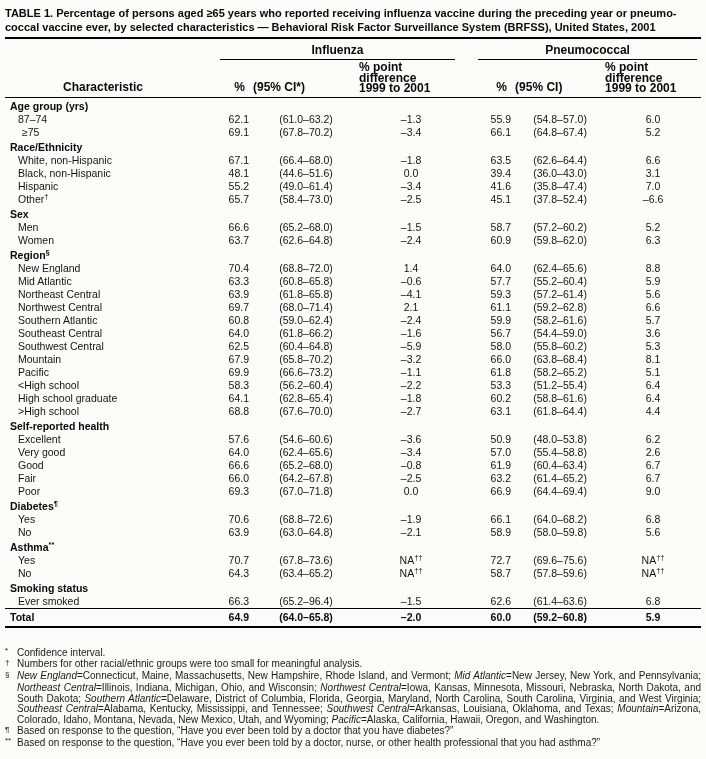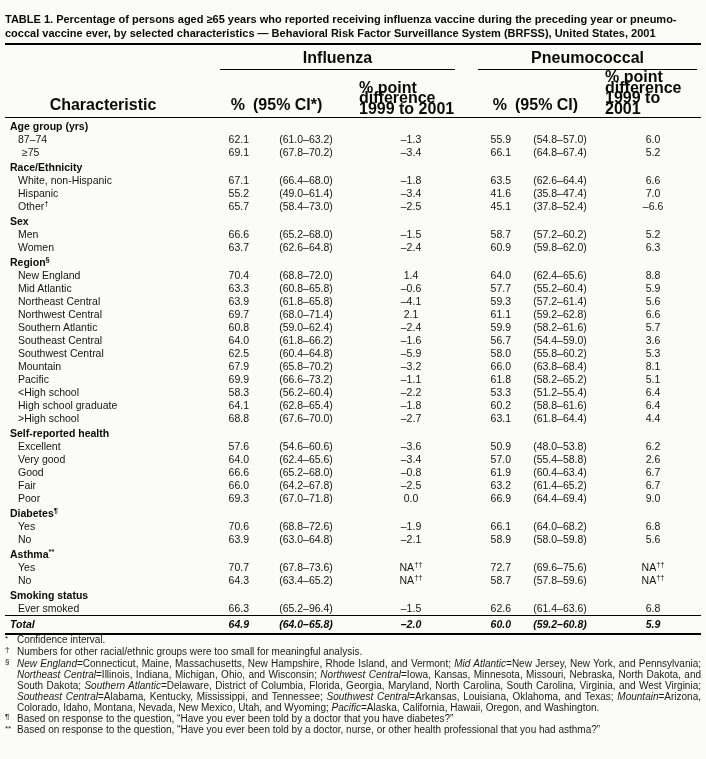--- a/index.html
+++ b/index.html
@@ -3,47 +3,47 @@
 <meta charset="utf-8">
 <style>
   html,body{margin:0;padding:0;}
   body{
     width:706px;height:759px;
     background:#fbfbfa;color:#151515;
     font-family:"Liberation Sans","DejaVu Sans",sans-serif;
     -webkit-font-smoothing:antialiased;
     overflow:hidden;
   }
-  .page{padding:13px 5px 0 5px;}
+  .page{padding:7px 5px 0 5px;}
   .title{font-weight:bold;font-size:11px;line-height:13.5px;color:#0a0a0a;}
   .rule-thick{border:none;border-top:2.2px solid #000;margin:3px 0 0 0;}
   table{width:696px;border-collapse:collapse;table-layout:fixed;font-size:10.5px;margin-top:4px;}
   col.c1{width:196px;} col.c2{width:52px;} col.c3{width:106px;} col.c4{width:104px;}
   col.c5{width:52px;} col.c6{width:90px;} col.c7{width:96px;}
-  thead th{font-weight:bold;padding:0;vertical-align:bottom;font-size:16px;color:#0a0a0a;}
+  thead th{font-weight:bold;padding:0;vertical-align:bottom;font-size:12px;color:#0a0a0a;}
   .grp{border-bottom:1.2px solid #000;padding-bottom:2px;text-align:center;font-weight:bold;}
   .grp-flu{margin-left:19px;margin-right:8px;}
   .grp-pneu{margin-left:15px;margin-right:4px;}
   tr.colhead th{padding-top:2px;padding-bottom:3px;border-bottom:1.2px solid #000;}
   .th-char{text-align:center;}
   .th-pct{text-align:right;padding-right:8px;}
   .th-ci{text-align:left;}
   .th-diff div{text-align:left;padding-right:2px;line-height:10.5px;}
   tbody{color:#141414;}
   td{padding:0;line-height:13px;height:13px;white-space:nowrap;overflow:visible;}
   .section-label{font-weight:bold;padding-left:5px;padding-top:2px;color:#0a0a0a;}
   .row-label{padding-left:13px;}
   .row-label.indent2{padding-left:17px;}
   .c-pct{text-align:right;padding-right:4px;}
   .c-ci{text-align:center;}
   .c-diff{text-align:center;}
-  tr.total-row td{font-weight:bold;border-top:1px solid #000;border-bottom:2.2px solid #000;height:17px;color:#0a0a0a;font-style:italic;}
+  tr.total-row td{font-weight:bold;border-top:1px solid #000;border-bottom:2.2px solid #000;height:17px;color:#0a0a0a;}
   tr.total-row .row-label{padding-left:5px;}
   sup{font-size:7.5px;line-height:0;}
-  .footnotes{margin-top:0;font-size:10px;line-height:10.8px;color:#1a1a1a;}
+  .footnotes{margin-top:20px;font-size:10px;line-height:10.8px;color:#1a1a1a;}
   .fn{padding-left:12px;}
   .fn.justify{text-align:justify;}
   .fn-marker{display:inline-block;width:12px;margin-left:-12px;font-size:8px;position:relative;top:-2.5px;}
   .ital{font-style:italic;}
 </style>
 </head>
 <body>
 
 <div class="page">
   <div class="title">
@@ -118,20 +118,29 @@
         <tr class="data-row">
           <td class="row-label">White, non-Hispanic</td>
           <td class="c-pct">67.1</td>
           <td class="c-ci">(66.4–68.0)</td>
           <td class="c-diff">–1.8</td>
           <td class="c-pct">63.5</td>
           <td class="c-ci">(62.6–64.4)</td>
           <td class="c-diff">6.6</td>
         </tr>
         <tr class="data-row">
+          <td class="row-label">Black, non-Hispanic</td>
+          <td class="c-pct">48.1</td>
+          <td class="c-ci">(44.6–51.6)</td>
+          <td class="c-diff">0.0</td>
+          <td class="c-pct">39.4</td>
+          <td class="c-ci">(36.0–43.0)</td>
+          <td class="c-diff">3.1</td>
+        </tr>
+        <tr class="data-row">
           <td class="row-label">Hispanic</td>
           <td class="c-pct">55.2</td>
           <td class="c-ci">(49.0–61.4)</td>
           <td class="c-diff">–3.4</td>
           <td class="c-pct">41.6</td>
           <td class="c-ci">(35.8–47.4)</td>
           <td class="c-diff">7.0</td>
         </tr>
         <tr class="data-row">
           <td class="row-label">Other<sup>†</sup></td>

